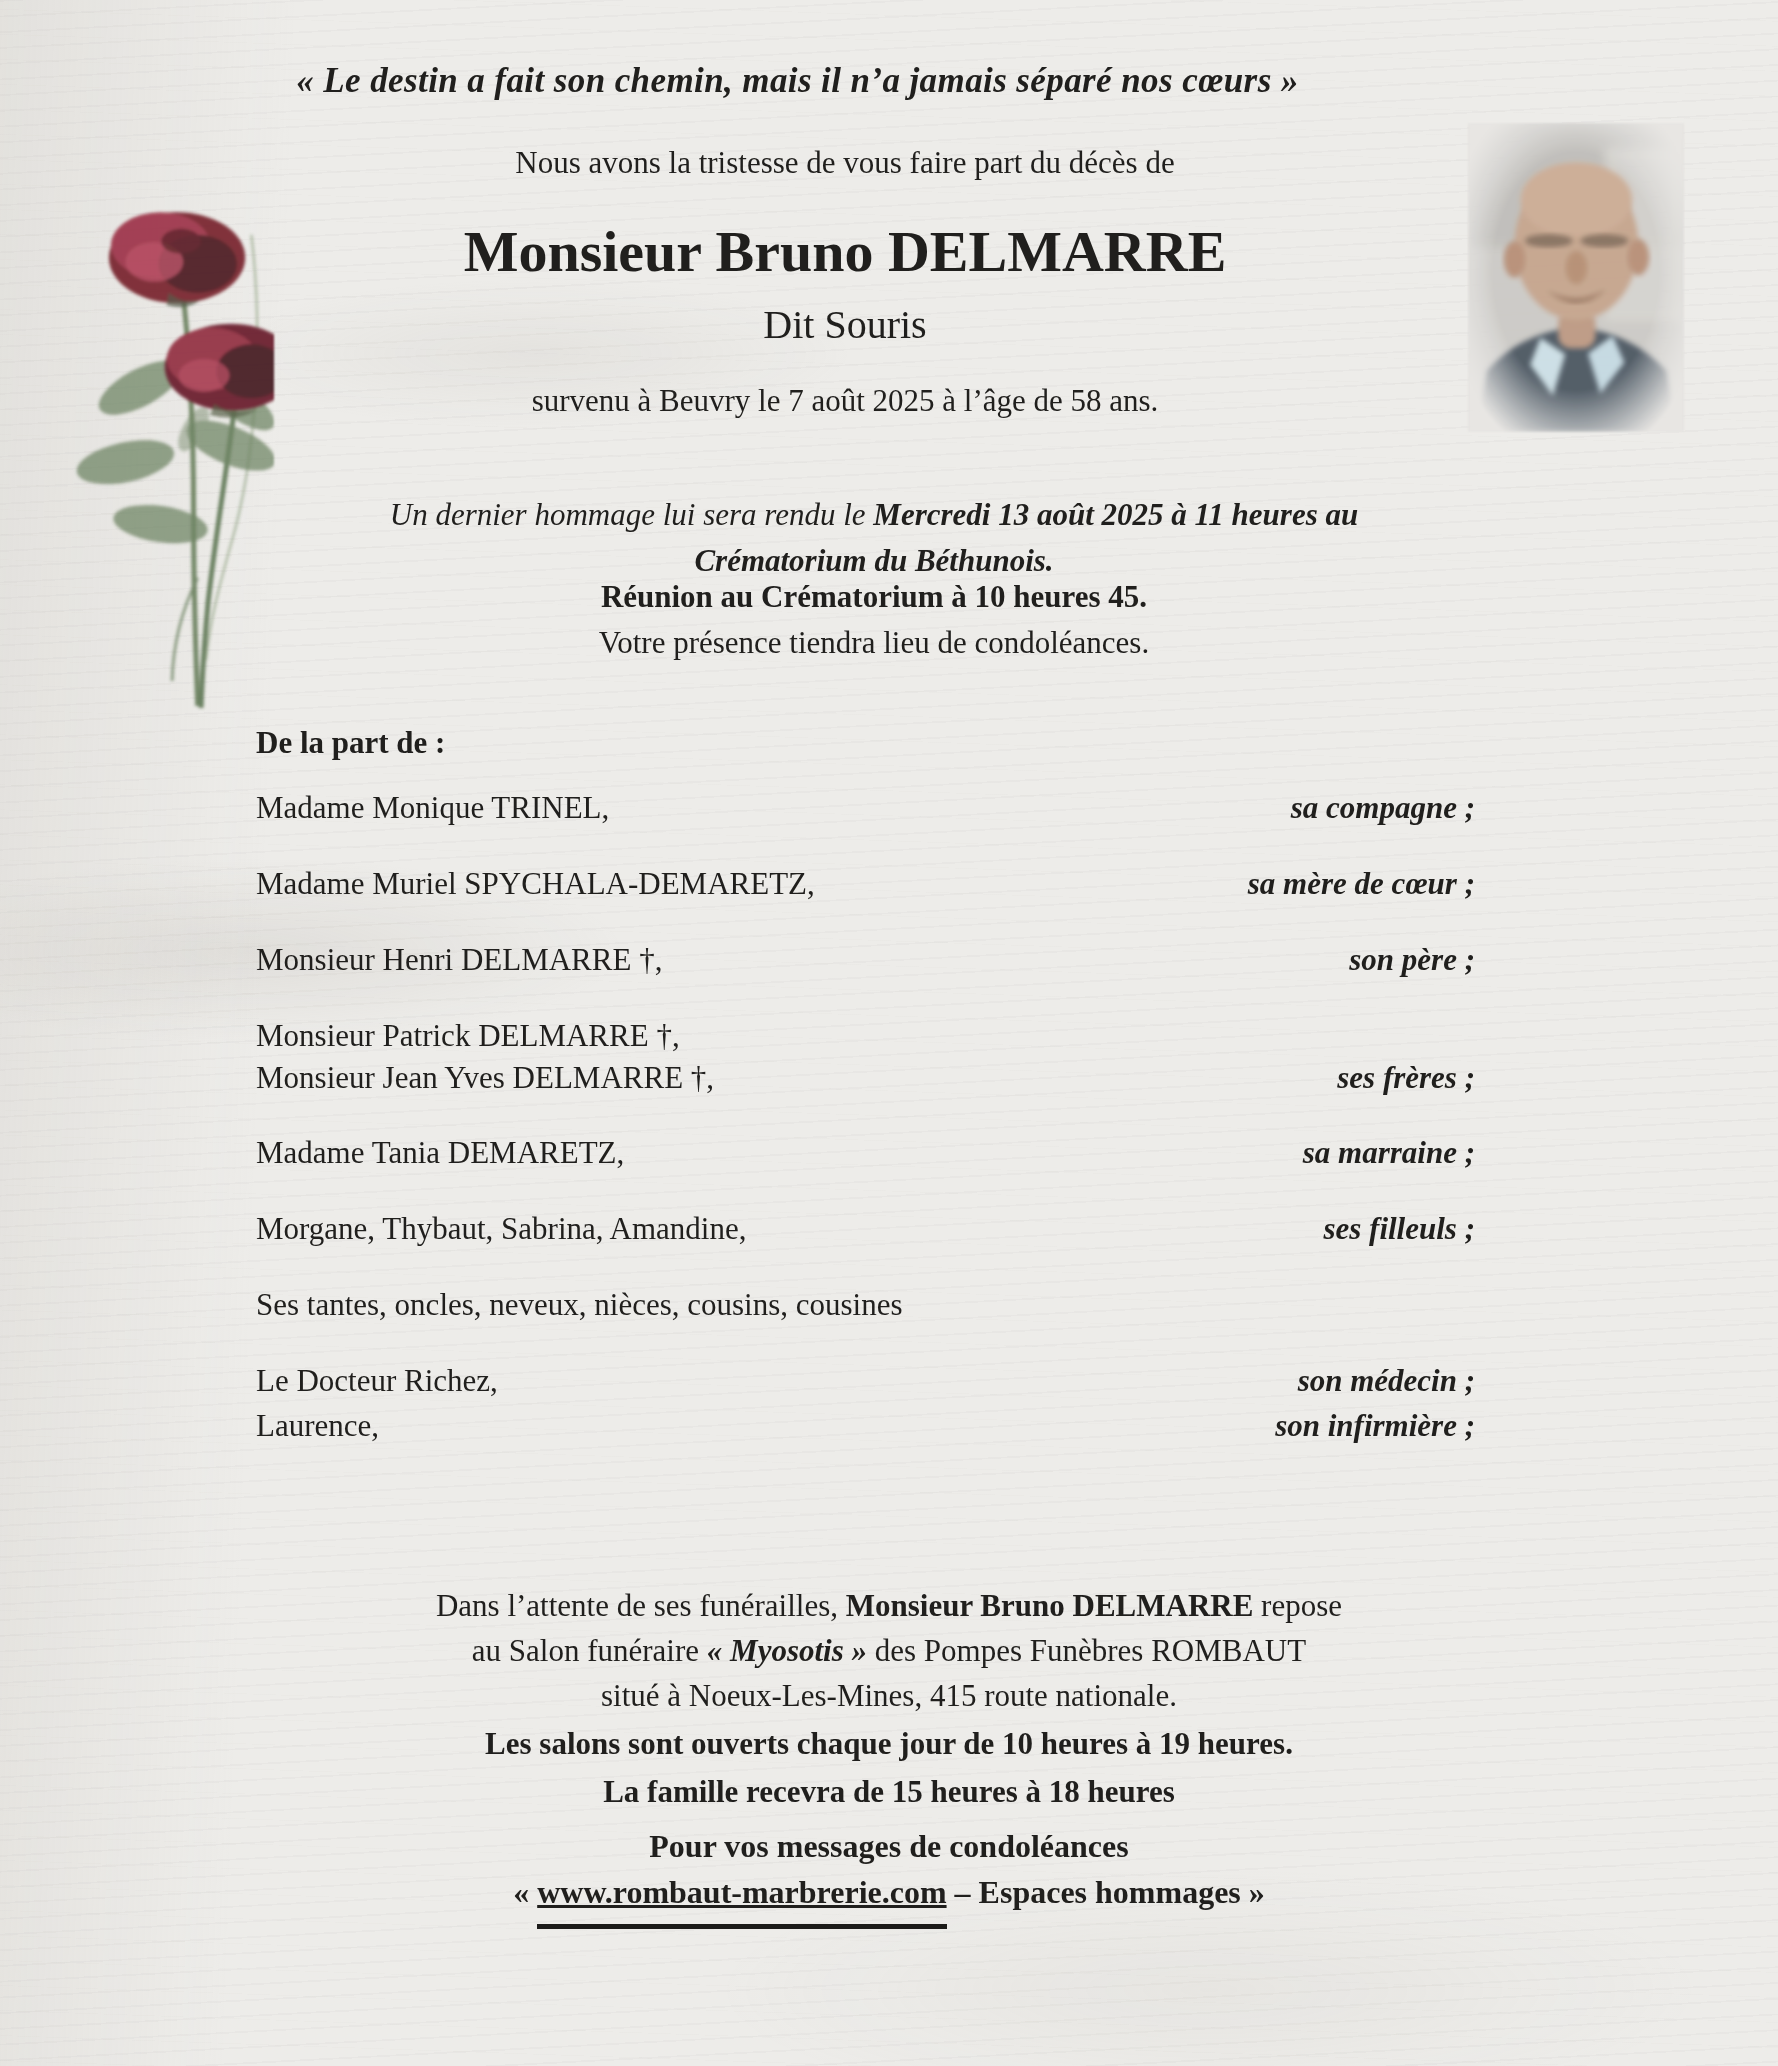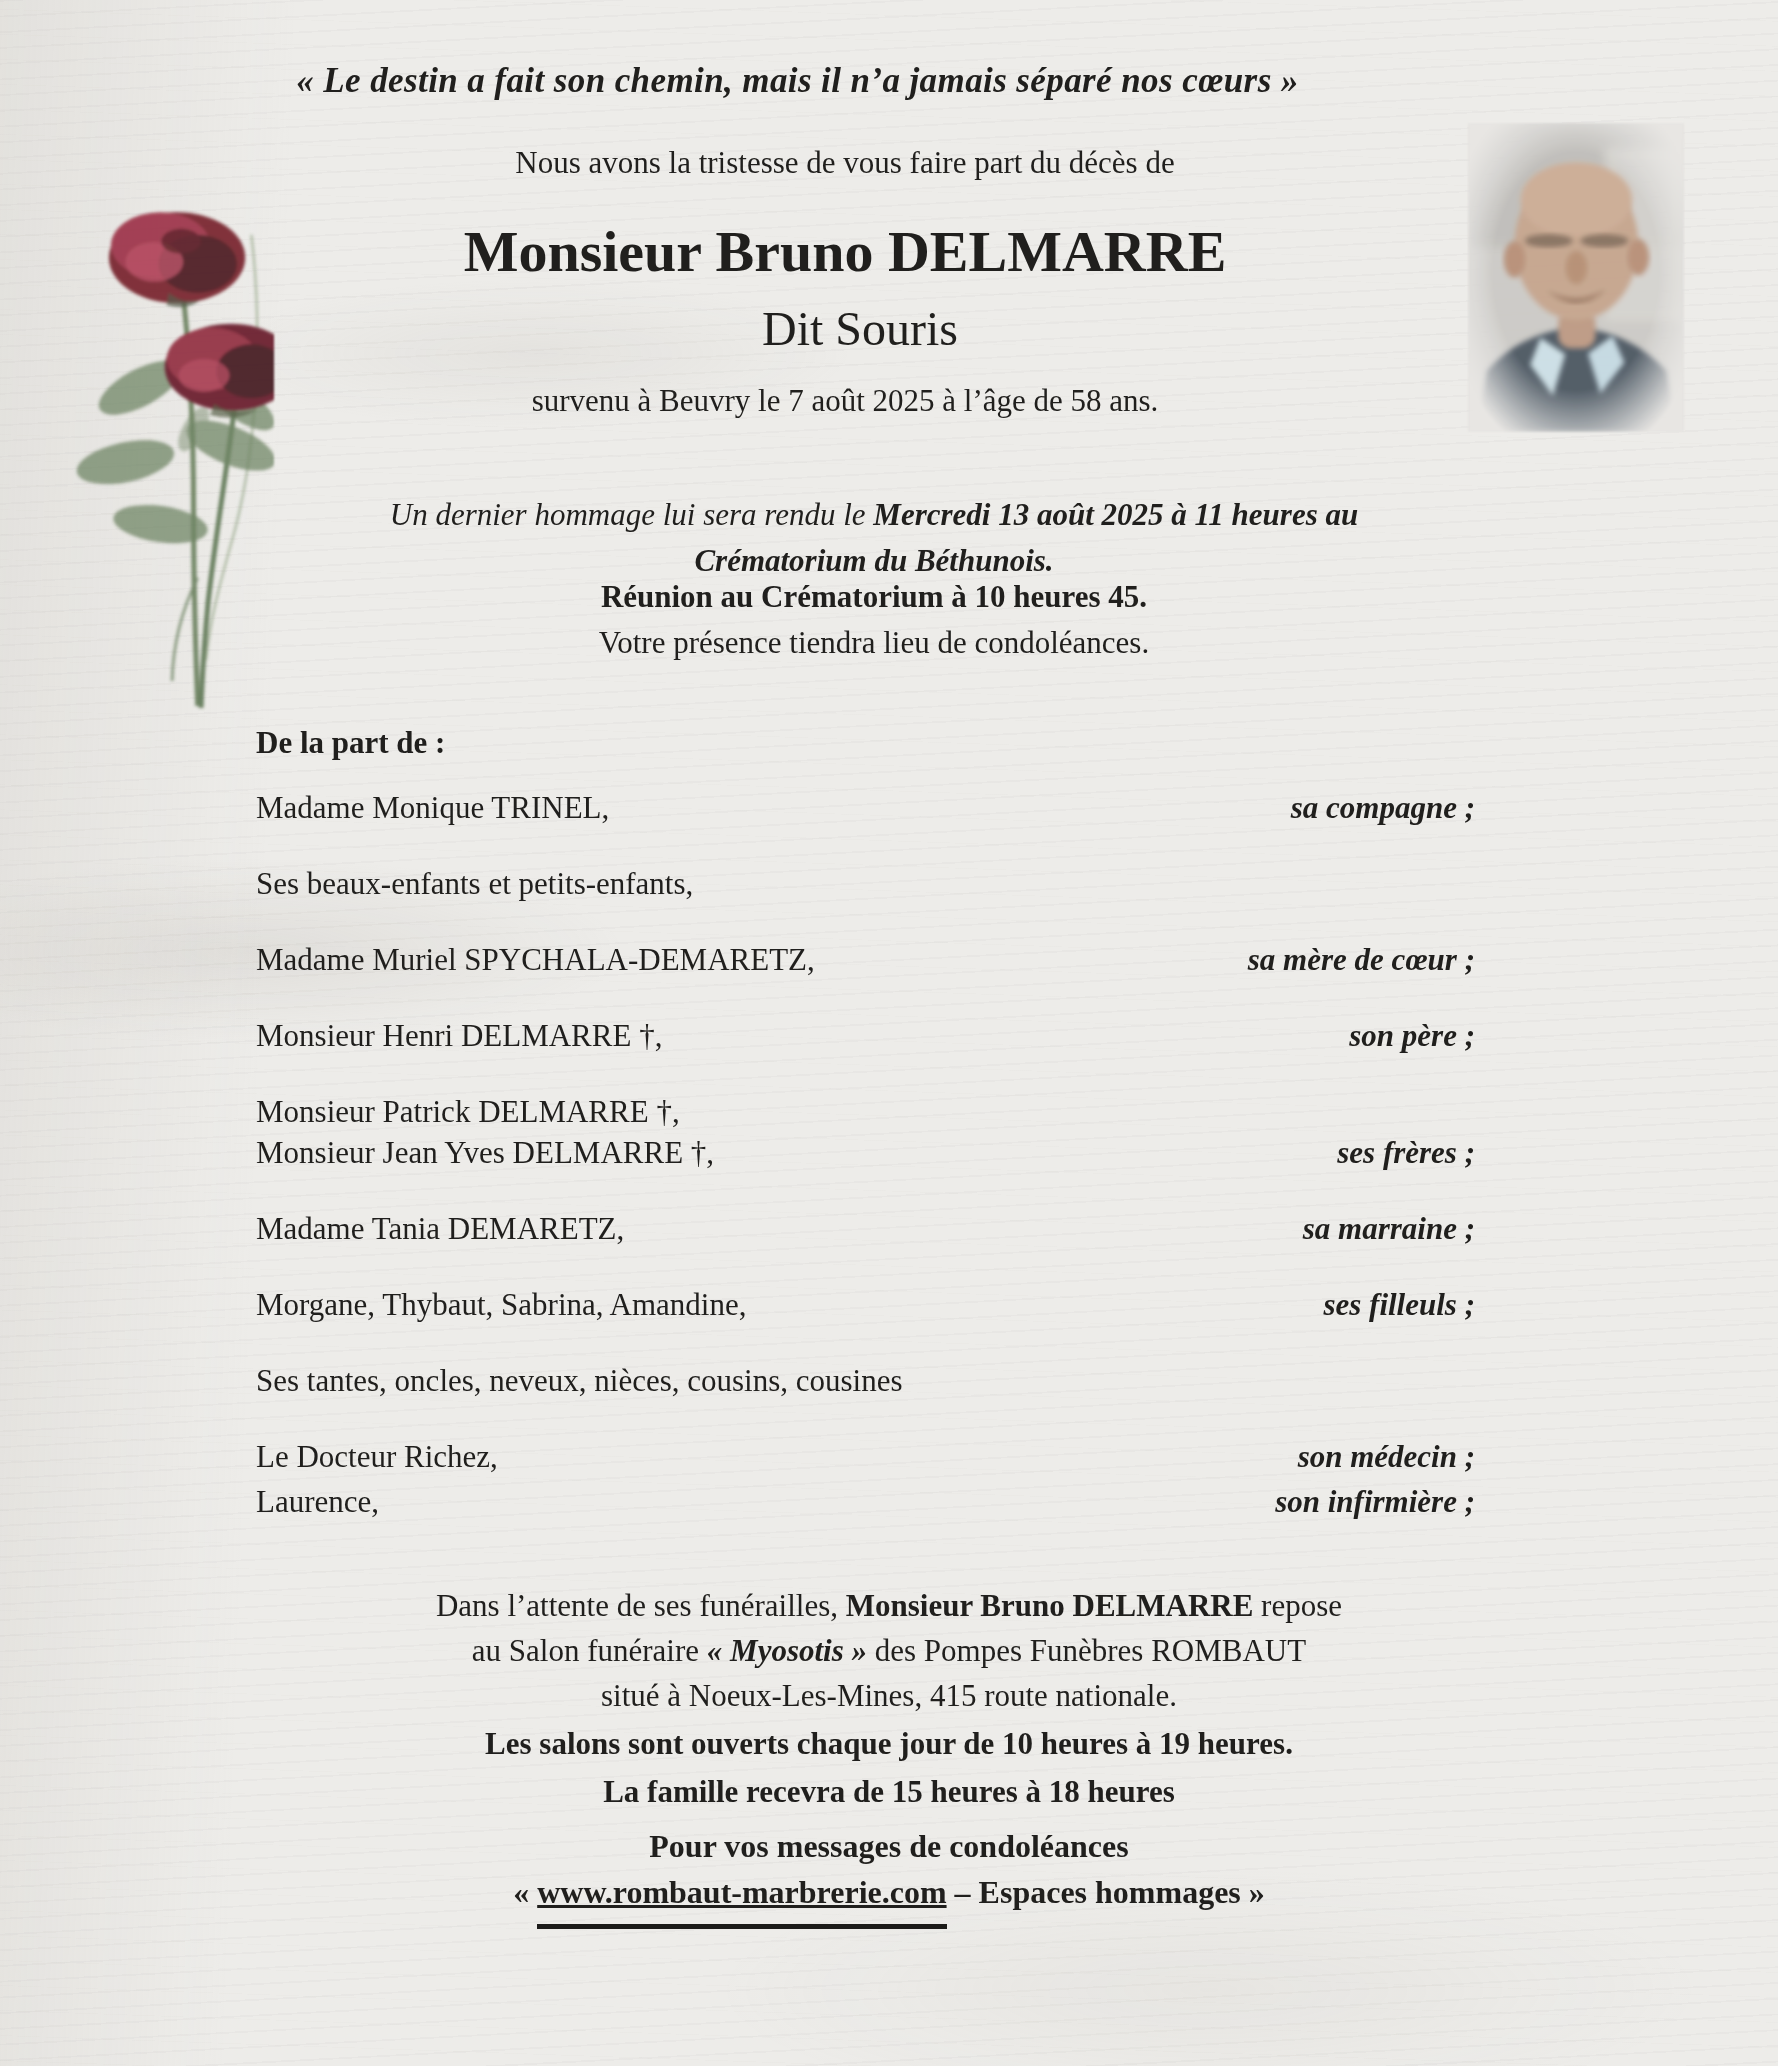--- a/index.html
+++ b/index.html
@@ -22,21 +22,21 @@
   }
   .abs { position: absolute; }
   .centered { text-align: center; }
   .quote {
     left: 62px; width: 1471px; top: 61px;
     font-size: 35px; font-weight: bold; font-style: italic;
     letter-spacing: 0.4px;
   }
   .intro { left: 0; width: 1690px; top: 145px; font-size: 31px; }
   .title { left: 0; width: 1690px; top: 218px; font-size: 58px; font-weight: bold; }
-  .subtitle { left: 15px; width: 1690px; top: 301px; font-size: 48px; }
+  .subtitle { left: 0; width: 1690px; top: 301px; font-size: 40px; }
   .survenu { left: 0; width: 1690px; top: 383px; font-size: 31px; }
   .homage { left: 0; width: 1748px; top: 492px; font-size: 31px; line-height: 46px; font-style: italic; }
   .homage b { font-weight: bold; }
   .meeting { left: 0; width: 1748px; top: 579px; font-size: 31px; font-weight: bold; }
   .presence { left: 0; width: 1748px; top: 625px; font-size: 31px; }
   .family-header { left: 256px; top: 725px; font-size: 31px; font-weight: bold; }
   .family-list { left: 256px; width: 1219px; top: 790px; }
   .frow {
     display: flex; justify-content: space-between; align-items: flex-end;
     margin-bottom: 39px; font-size: 31px; line-height: 1.19;
@@ -167,24 +167,20 @@
 <div class="abs meeting centered">Réunion au Crématorium à 10 heures 45.</div>
 <div class="abs presence centered">Votre présence tiendra lieu de condoléances.</div>
 
 <div class="abs family-header">De la part de :</div>
 <div class="abs family-list">
   <div class="frow">
     <span>Madame Monique TRINEL,</span>
     <span class="relation">sa compagne ;</span>
   </div>
   <div class="frow">
-    <span>Ses beaux-enfants et petits-enfants,</span>
-    <span class="relation"></span>
-  </div>
-  <div class="frow">
     <span>Madame Muriel SPYCHALA-DEMARETZ,</span>
     <span class="relation">sa mère de cœur ;</span>
   </div>
   <div class="frow">
     <span>Monsieur Henri DELMARRE †,</span>
     <span class="relation">son père ;</span>
   </div>
   <div class="frow">
     <span>
       <span style="display:block">Monsieur Patrick DELMARRE †,</span>

